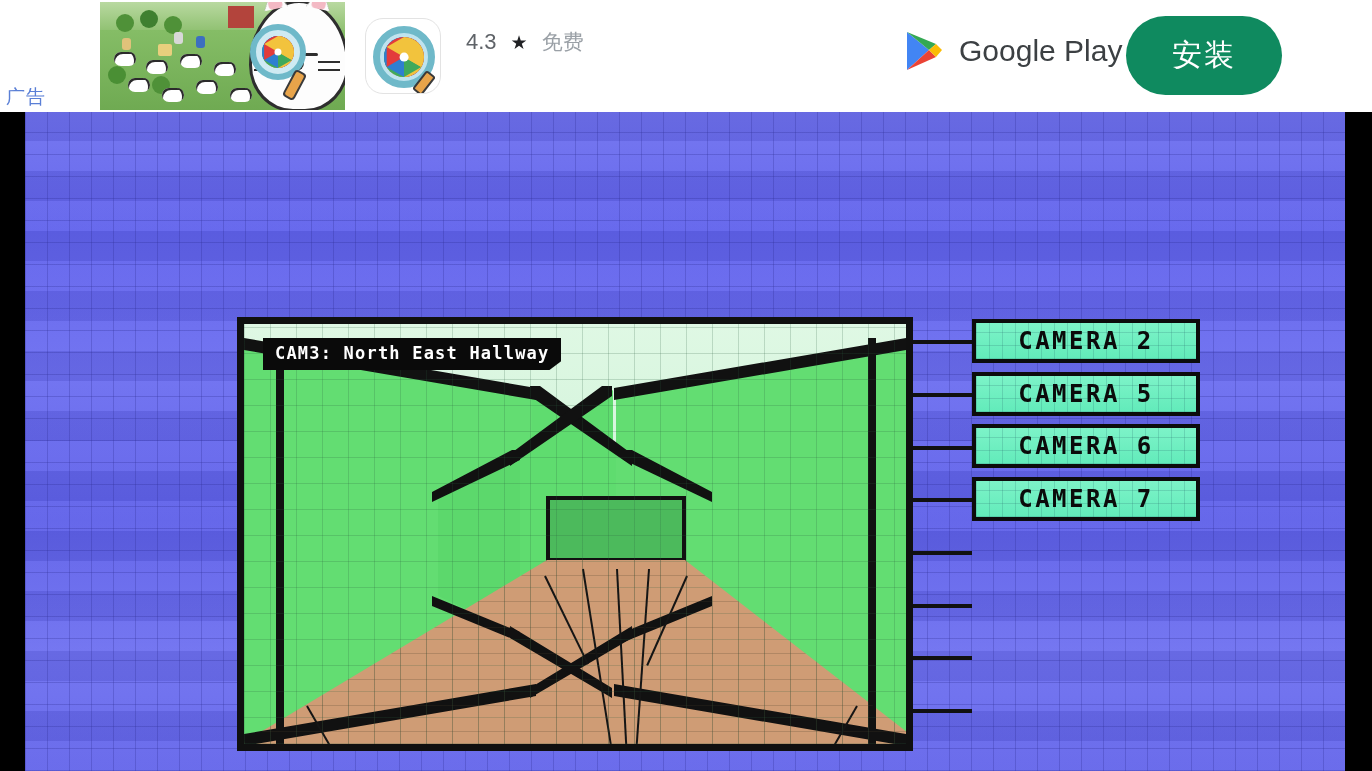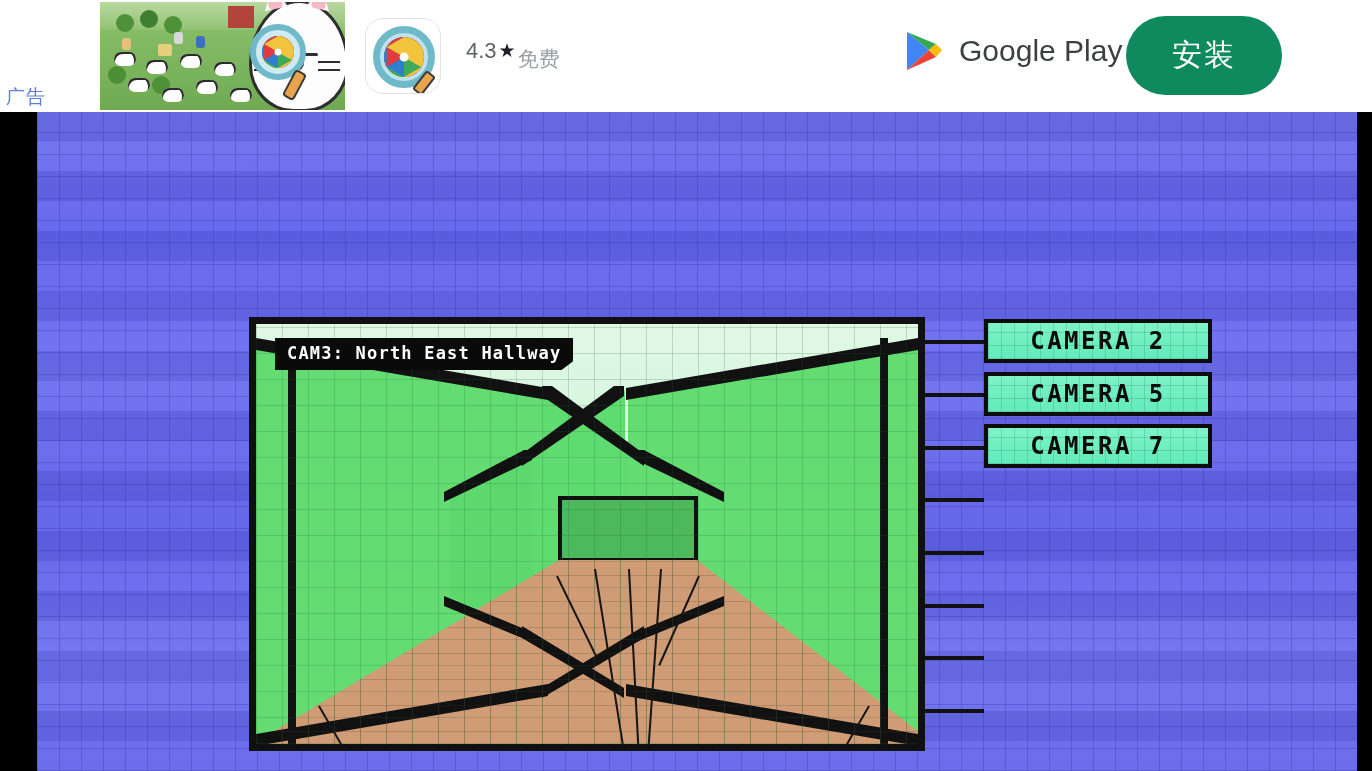--- a/index.html
+++ b/index.html
@@ -76,24 +76,24 @@
   }
   .ad-icon .mag-handle{
     position:absolute; left:52px; top:52px; width:12px;height:24px;background:#e8a44a;
     border:2px solid #3a3a3a;border-radius:3px;transform:rotate(38deg);
   }
   .ad-text{ position:absolute; left:466px; top:20px; }
   .ad-title{
     font-size:30px; font-weight:400; color:#0b0b0b; letter-spacing:-0.3px;
     font-family:"Liberation Sans", sans-serif; white-space:nowrap;
   }
-  .ad-sub{ margin-top:8px; display:flex; align-items:center; gap:2px; }
+  .ad-sub{ margin-top:8px; display:flex; align-items:center; gap:14px; }
   .ad-rating{ font-size:22px; color:#5f6368; }
   .ad-star{ font-size:19px; color:#202124; }
-  .ad-free{ font-size:21px; color:#9aa0a6; font-family:"DejaVu Sans", sans-serif;margin-top:17px; }
+  .ad-free{ font-size:21px; color:#9aa0a6; font-family:"DejaVu Sans", sans-serif; }
 
   .gp-wrap{ position:absolute; left:905px; top:30px; display:flex; align-items:center; gap:16px; }
   .gp-logo{ position:relative; width:38px; height:42px; }
   .gp-name{ font-size:30px; color:#3c4043; font-family:"Liberation Sans", sans-serif; }
 
   .install-btn{
     position:absolute; left:1126px; top:16px; width:156px; height:79px;
     background:#0f8a5f; border-radius:40px; border:none;
     display:flex; align-items:center; justify-content:center;
     color:#fff; font-size:30px; letter-spacing:2px; cursor:pointer;
@@ -105,21 +105,20 @@
     position:absolute; left:0; top:112px; width:1372px; height:659px;
     background:#000; overflow:hidden;
   }
   .game-field{
     position:absolute; left:25px; top:0; width:1320px; height:659px;
     background:
       repeating-linear-gradient(0deg, rgba(40,40,140,.26) 0 1px, rgba(0,0,0,0) 1px 22px),
       repeating-linear-gradient(90deg, rgba(40,40,140,.26) 0 1px, rgba(0,0,0,0) 1px 22px),
       repeating-linear-gradient(0deg, rgba(255,255,255,.055) 0 30px, rgba(0,0,0,.055) 30px 60px),
       linear-gradient(180deg,#6e70ef 0%,#5f61ec 18%,#6b6df0 40%,#5d5fe9 62%,#6d6ff0 82%,#6264ea 100%);
-    margin-left: 12px;
   }
 
   
   .scene{
     position:absolute; left:212px; top:205px; width:676px; height:434px;
     border:7px solid #101010;
     background:#9ce6a2;
     overflow:hidden;
   }
   .scene-grid{
@@ -380,20 +379,25 @@
       </div>
 
 
 
       <div class="cam-row">
         <div class="cam-btn">
           <span>CAMERA  5</span>
         </div>
       </div>
 
+      <div class="cam-row">
+        <div class="cam-btn">
+          <span>CAMERA  6</span>
+        </div>
+      </div>
 
       <div class="cam-row">
         <div class="cam-btn">
           <span>CAMERA  7</span>
         </div>
       </div>
 
 
     </div>
 

